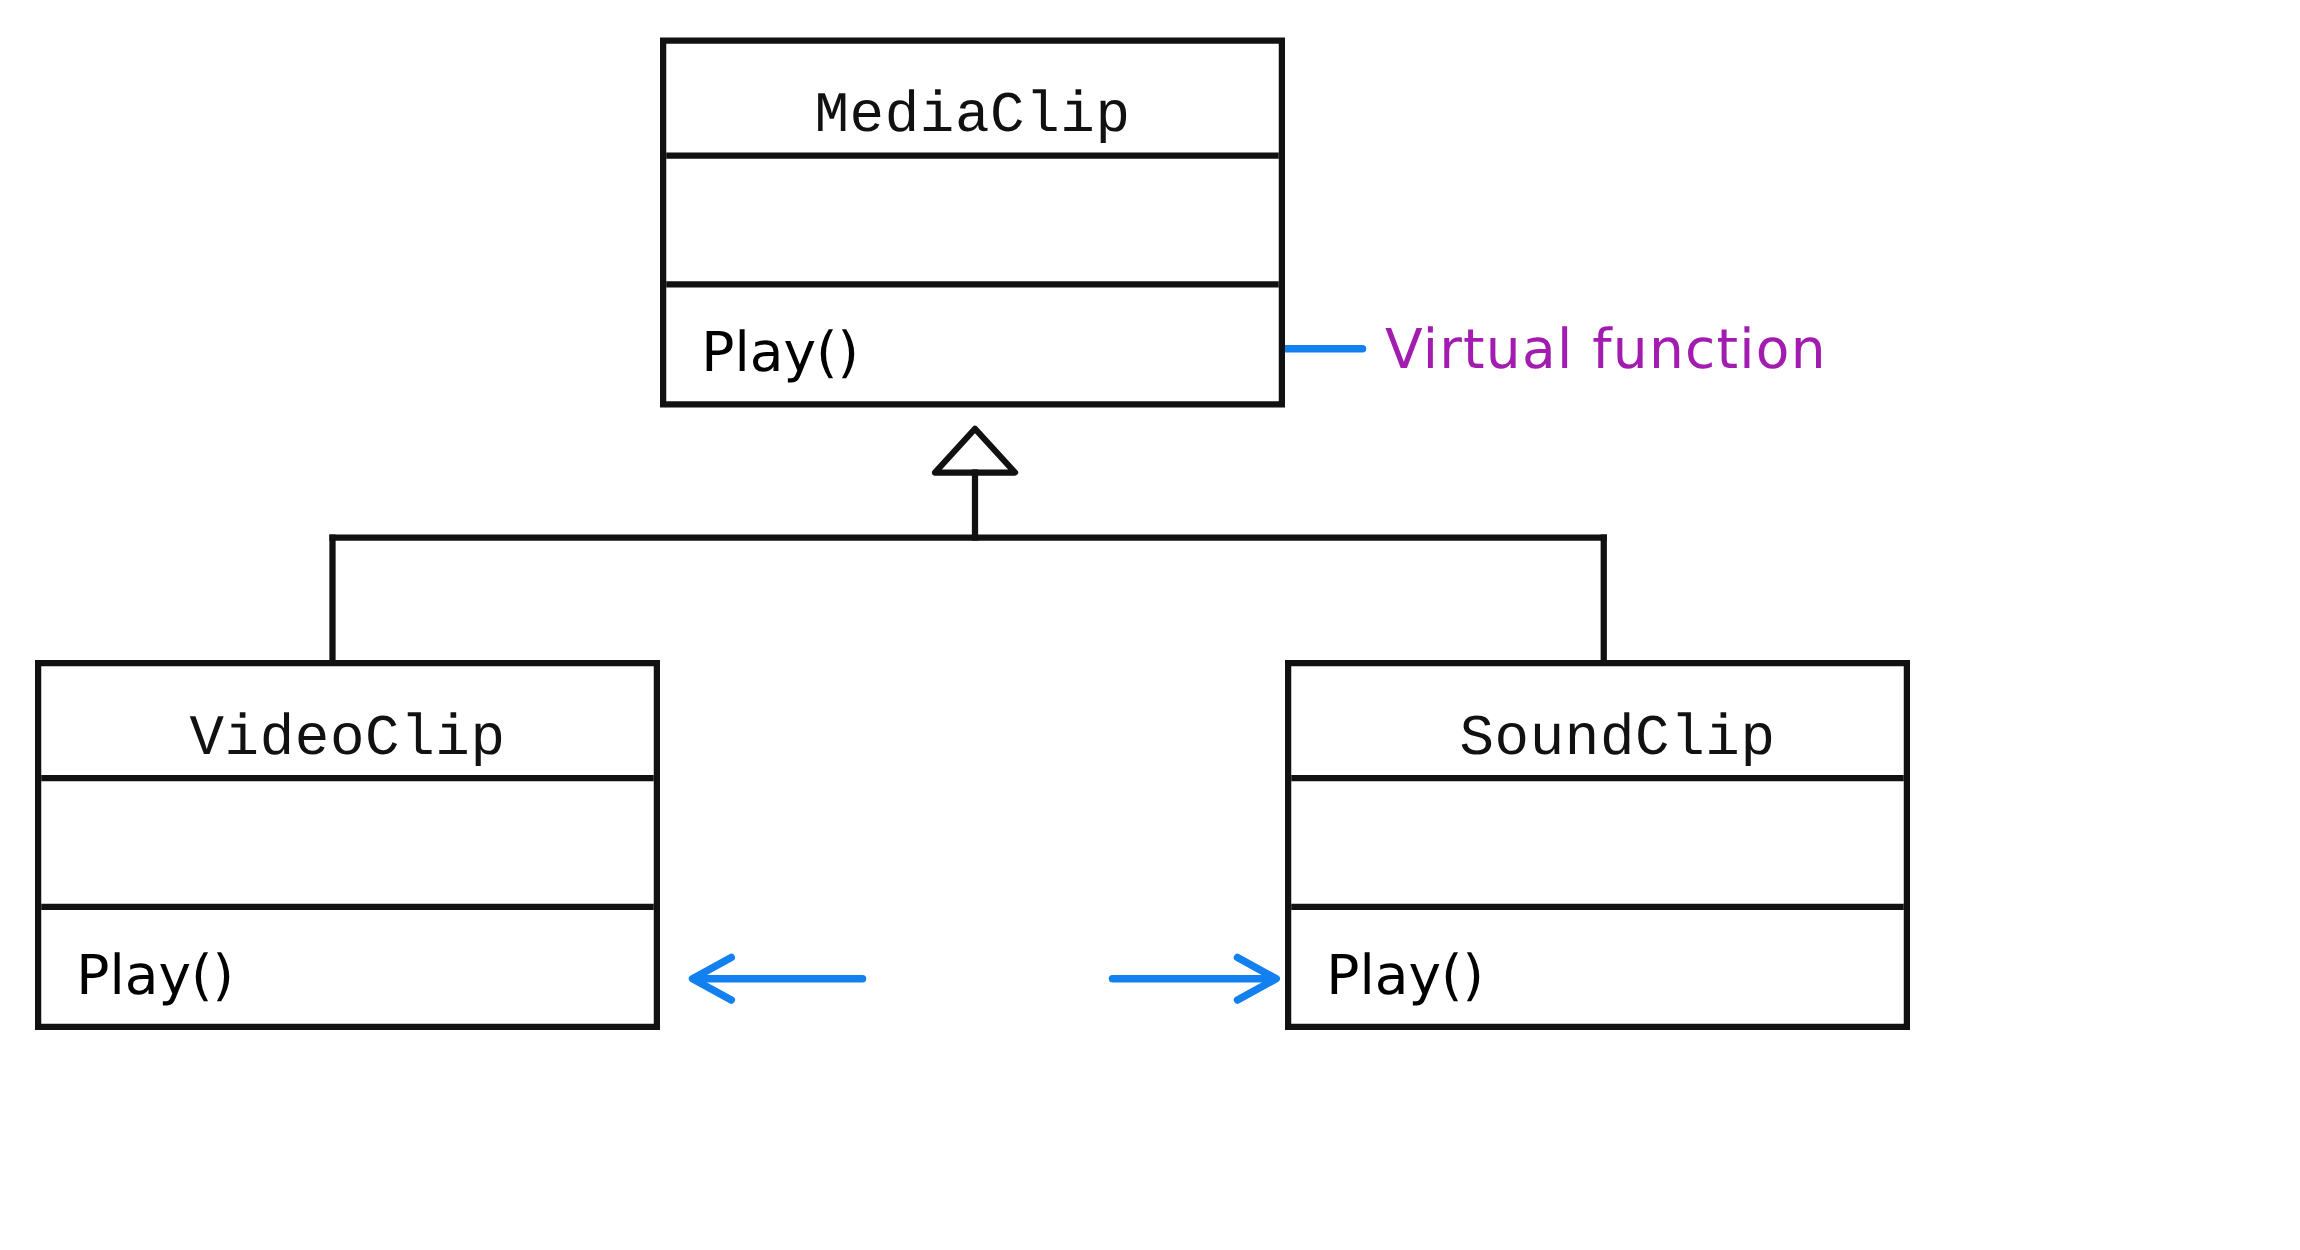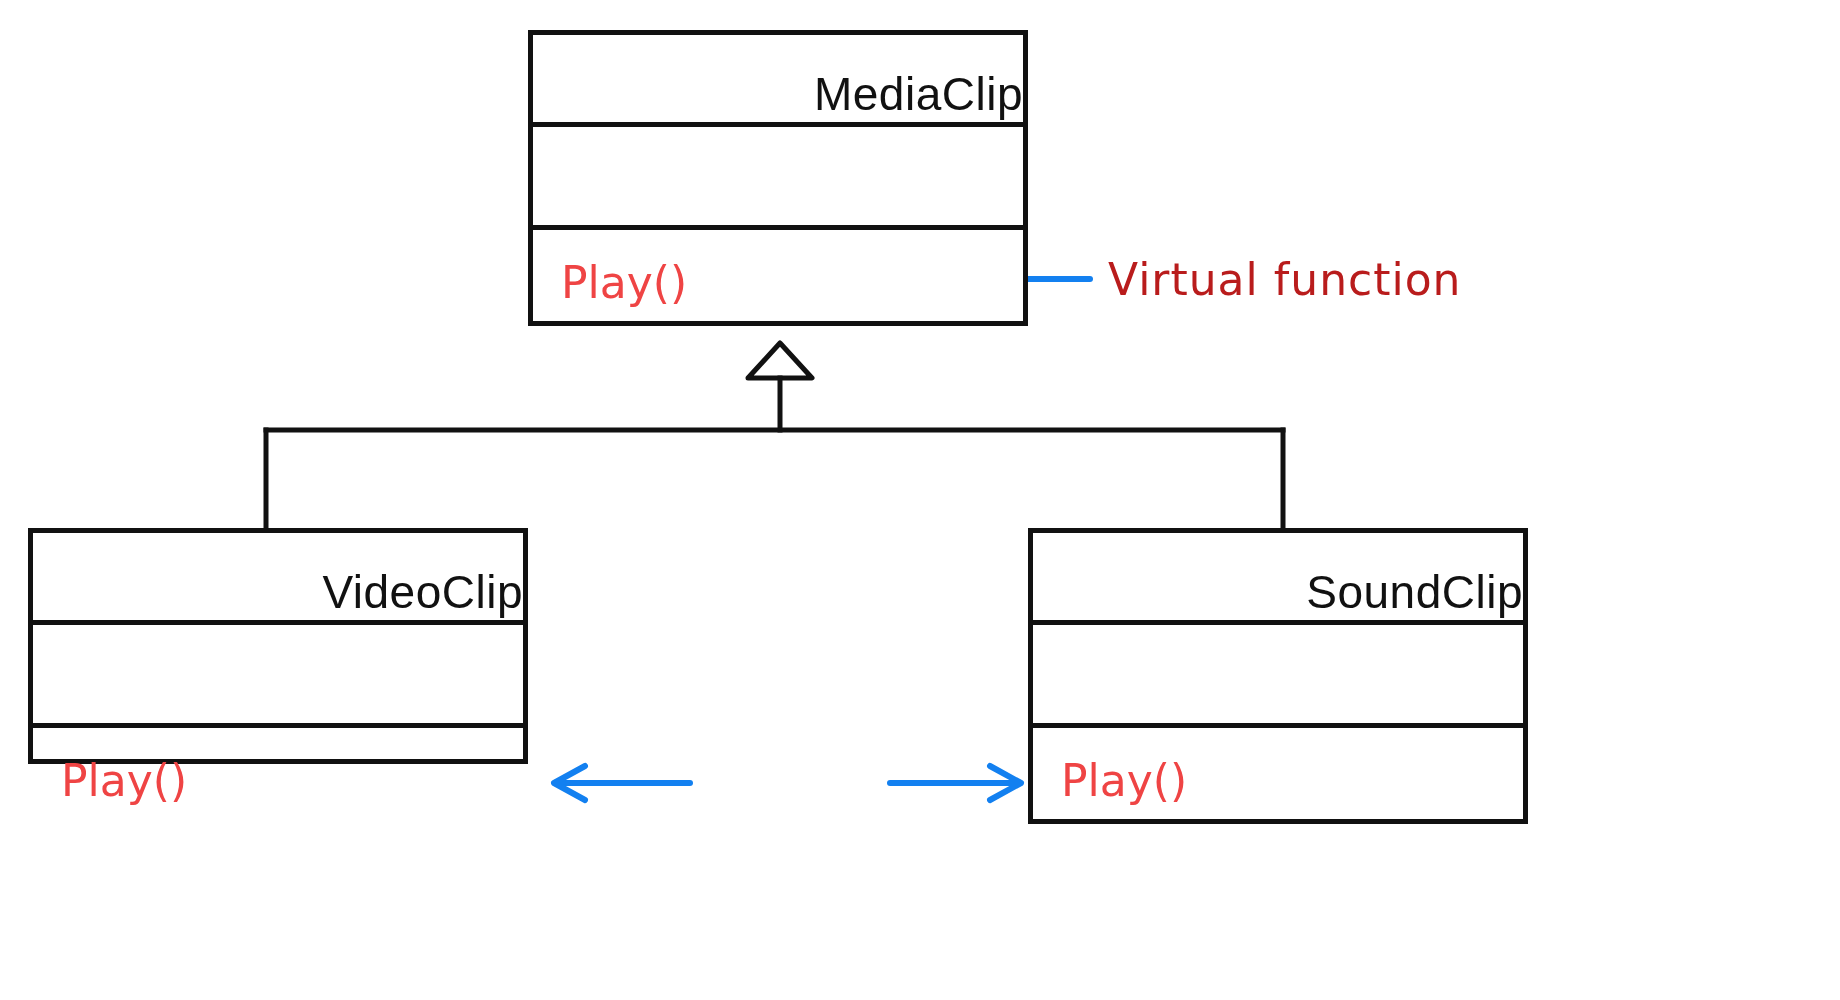--- a/index.html
+++ b/index.html
@@ -34,37 +34,37 @@
     position: absolute;
     left: 0;
     right: 0;
     height: 5px;
     background: #111111;
   }
   .cls-name {
     position: absolute;
     left: 0;
     right: 0;
-    text-align: right;
+    text-align: center;
     color: #111111;
-    font-family: Liberation Sans, sans-serif;
+    font-family: Liberation Mono, monospace;
     font-size: 46px;
     letter-spacing: 0.5px;
     white-space: nowrap;
   }
   .cls-method {
     position: absolute;
-    color: #ef4444;
+    color: #000000;
     font-family: "DejaVu Sans", sans-serif;
     font-size: 44px;
     white-space: nowrap;
   }
   .annot {
     position: absolute;
-    color: #b91c1c;
+    color: #a21caf;
     font-family: "DejaVu Sans", sans-serif;
     font-size: 44px;
     white-space: nowrap;
     letter-spacing: 1px;
   }
 </style>
 </head>
 <body>
 
 <div id="canvas">
@@ -98,21 +98,21 @@
     </g>
   </svg>
 
   <div class="cls-box" style="left:528px; top:30px; width:500px; height:296px;">
     <div class="cls-name" style="top:32px;">MediaClip</div>
     <div class="cls-sep" style="top:87px;"></div>
     <div class="cls-sep" style="top:190px;"></div>
     <div class="cls-method" style="left:28px; top:222px;">Play()</div>
   </div>
 
-  <div class="cls-box" style="left:28px; top:528px; width:500px; height:236px;">
+  <div class="cls-box" style="left:28px; top:528px; width:500px; height:296px;">
     <div class="cls-name" style="top:32px;">VideoClip</div>
     <div class="cls-sep" style="top:87px;"></div>
     <div class="cls-sep" style="top:190px;"></div>
     <div class="cls-method" style="left:28px; top:222px;">Play()</div>
   </div>
 
   <div class="cls-box" style="left:1028px; top:528px; width:500px; height:296px;">
     <div class="cls-name" style="top:32px;padding-left:32px;">SoundClip</div>
     <div class="cls-sep" style="top:87px;"></div>
     <div class="cls-sep" style="top:190px;"></div>

